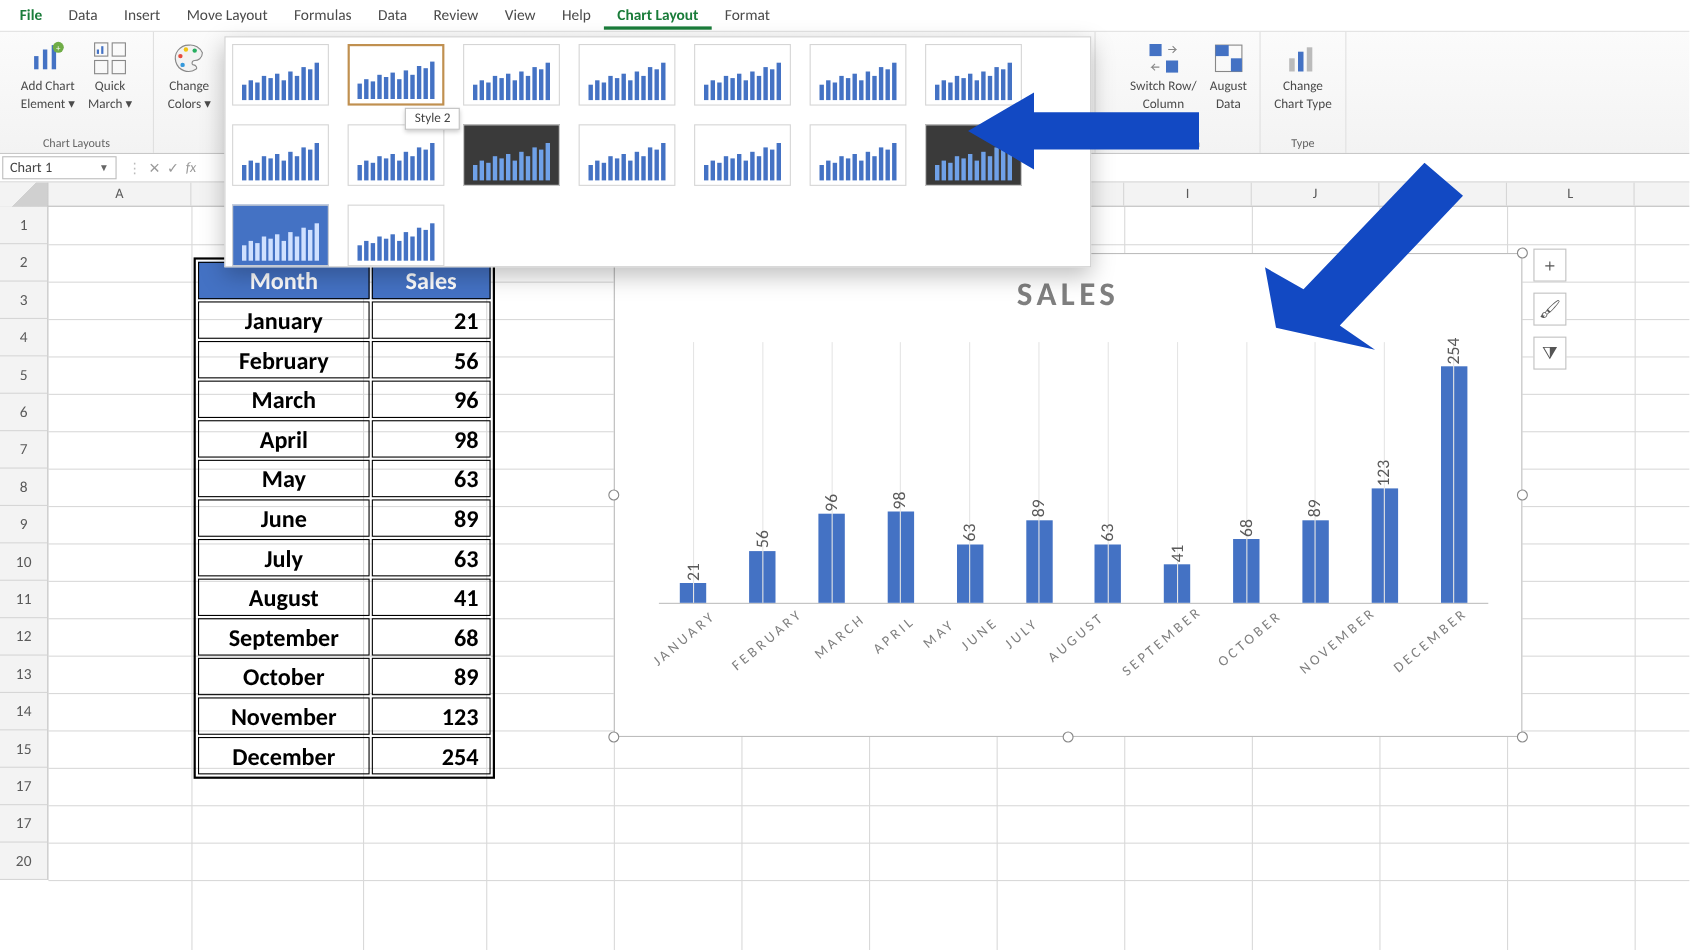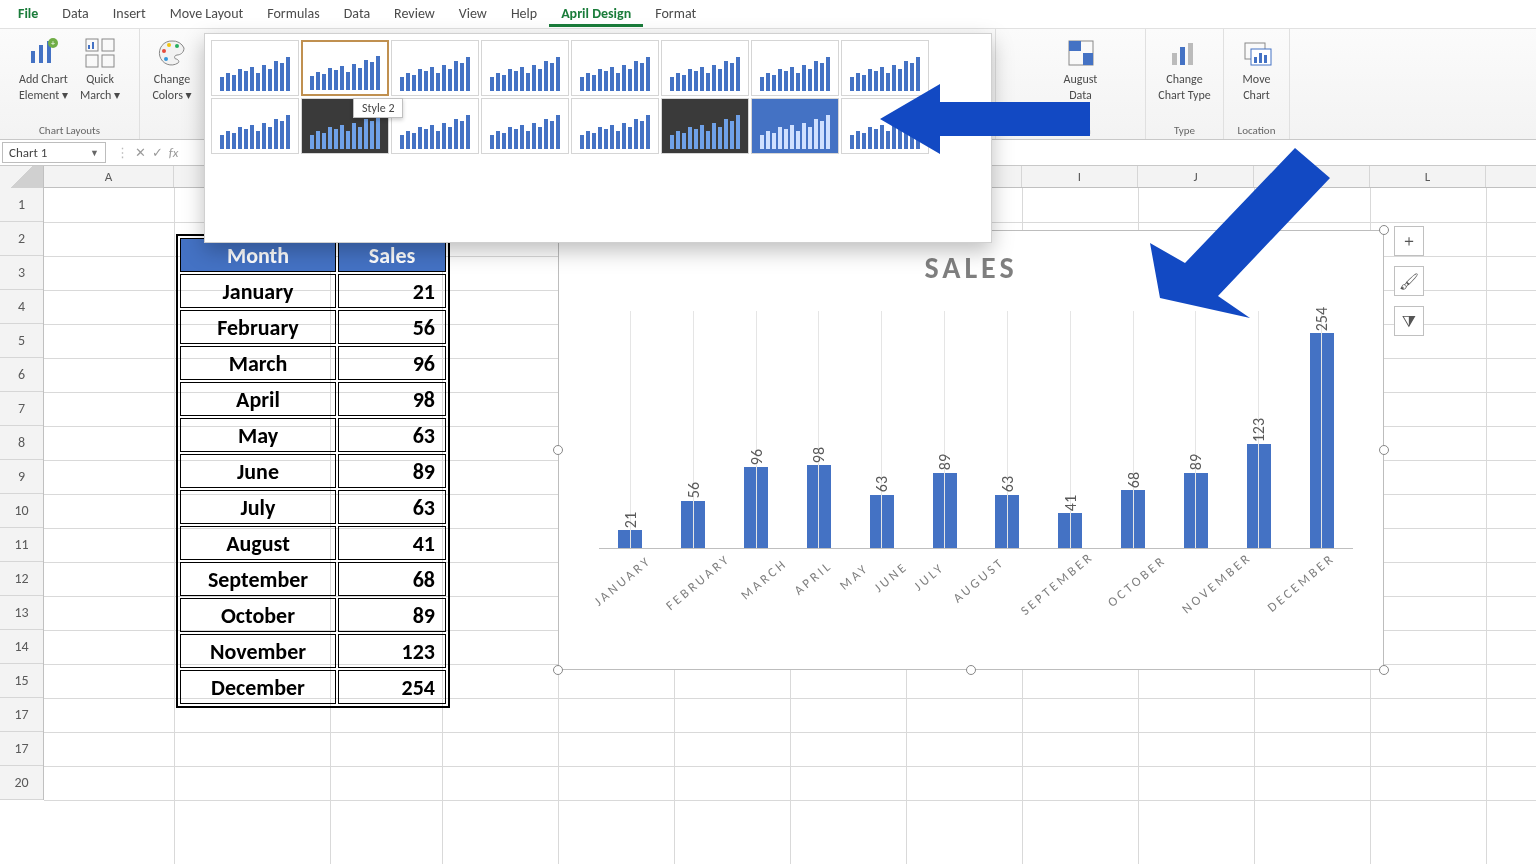--- a/index.html
+++ b/index.html
@@ -129,21 +129,21 @@
     width: 788px;
     height: 210px;
     background: #fff;
     border: 1px solid #d0d0d0;
     box-shadow: 0 8px 20px rgba(0,0,0,.25);
     z-index: 50;
     display: flex;
     flex-wrap: wrap;
     align-content: flex-start;
     padding: 6px;
-    gap: 2px;
+    gap: 17px;
   }
 
   
   .name-row {
     display: flex;
     height: 26px;
     align-items: stretch;
     border-bottom: 1px solid #c8c8c8;
     font-size: 13px;
     color: #444;
@@ -384,21 +384,21 @@
 <div class="tab-row">
   <div class="tab file">File</div>
   <div class="tab">Data</div>
   <div class="tab">Insert</div>
   <div class="tab">Move Layout</div>
   <div class="tab">Formulas</div>
   <div class="tab">Data</div>
   <div class="tab">Review</div>
   <div class="tab">View</div>
   <div class="tab">Help</div>
-  <div class="tab active-green">April Design</div>
+  <div class="tab active-green">Chart Layout</div>
   <div class="tab">Format</div>
 </div>
 
 <div class="ribbon">
 
   <div class="ribbon-group" style="width:140px">
     <div class="hvflex">
       <div class="big-btn">
         <svg class="ico" viewBox="0 0 32 32">
             <rect x="4" y="14" width="4" height="12" fill="#4472c4"></rect>
@@ -441,20 +441,29 @@
   </div>
 
   <div style="width:792px;border-right:1px solid #e0e0e0"></div>
 
   <div style="flex:0 0 20px"></div>
 
   <div class="ribbon-group" style="width:130px">
     <div class="hvflex">
       <div class="big-btn">
         <svg class="ico" viewBox="0 0 32 32">
+            <rect x="3" y="3" width="11" height="11" fill="#4472c4"></rect>
+            <rect x="18" y="18" width="11" height="11" fill="#4472c4"></rect>
+            <path d="M20 8h7l-3-3m3 3-3 3M12 24H5l3-3m-3 3 3 3" stroke="#888" fill="none"></path>
+          </svg>
+        <span style="white-space:pre-line">Switch Row/
+Column</span>
+      </div>
+      <div class="big-btn">
+        <svg class="ico" viewBox="0 0 32 32">
             <rect x="4" y="4" width="24" height="24" fill="none" stroke="#888"></rect>
             <rect x="4" y="4" width="12" height="10" fill="#4472c4"></rect>
             <rect x="18" y="16" width="10" height="12" fill="#4472c4"></rect>
           </svg>
         <span style="white-space:pre-line">August
 Data</span>
       </div>
     </div>
     <div class="group-label">Data</div>
   </div>
@@ -465,34 +474,20 @@
           <rect x="4" y="16" width="5" height="12" fill="#bbb"></rect>
           <rect x="12" y="10" width="5" height="18" fill="#4472c4"></rect>
           <rect x="20" y="6" width="5" height="22" fill="#bbb"></rect>
         </svg>
       <span style="white-space:pre-line">Change
 Chart Type</span>
     </div>
     <div class="group-label">Type</div>
   </div>
 
-  <div class="ribbon-group" style="width:66px">
-    <div class="big-btn">
-      <svg class="ico" viewBox="0 0 32 32">
-          <rect x="4" y="6" width="20" height="16" fill="none" stroke="#888"></rect>
-          <rect x="10" y="12" width="20" height="16" fill="#fff" stroke="#4472c4"></rect>
-          <rect x="13" y="20" width="3" height="6" fill="#4472c4"></rect>
-          <rect x="18" y="16" width="3" height="10" fill="#4472c4"></rect>
-          <rect x="23" y="18" width="3" height="8" fill="#4472c4"></rect>
-        </svg>
-      <span style="white-space:pre-line">Move
-Chart</span>
-    </div>
-    <div class="group-label">Location</div>
-  </div>
 
 </div>
 
 <div class="gallery-overlay" id="gallery">
     <div class="style-thumb ">
       <div class="mini-bars">
         <span style="height: 14px;"></span>
         <span style="height: 18px;"></span>
         <span style="height: 16px;"></span>
         <span style="height: 22px;"></span>

